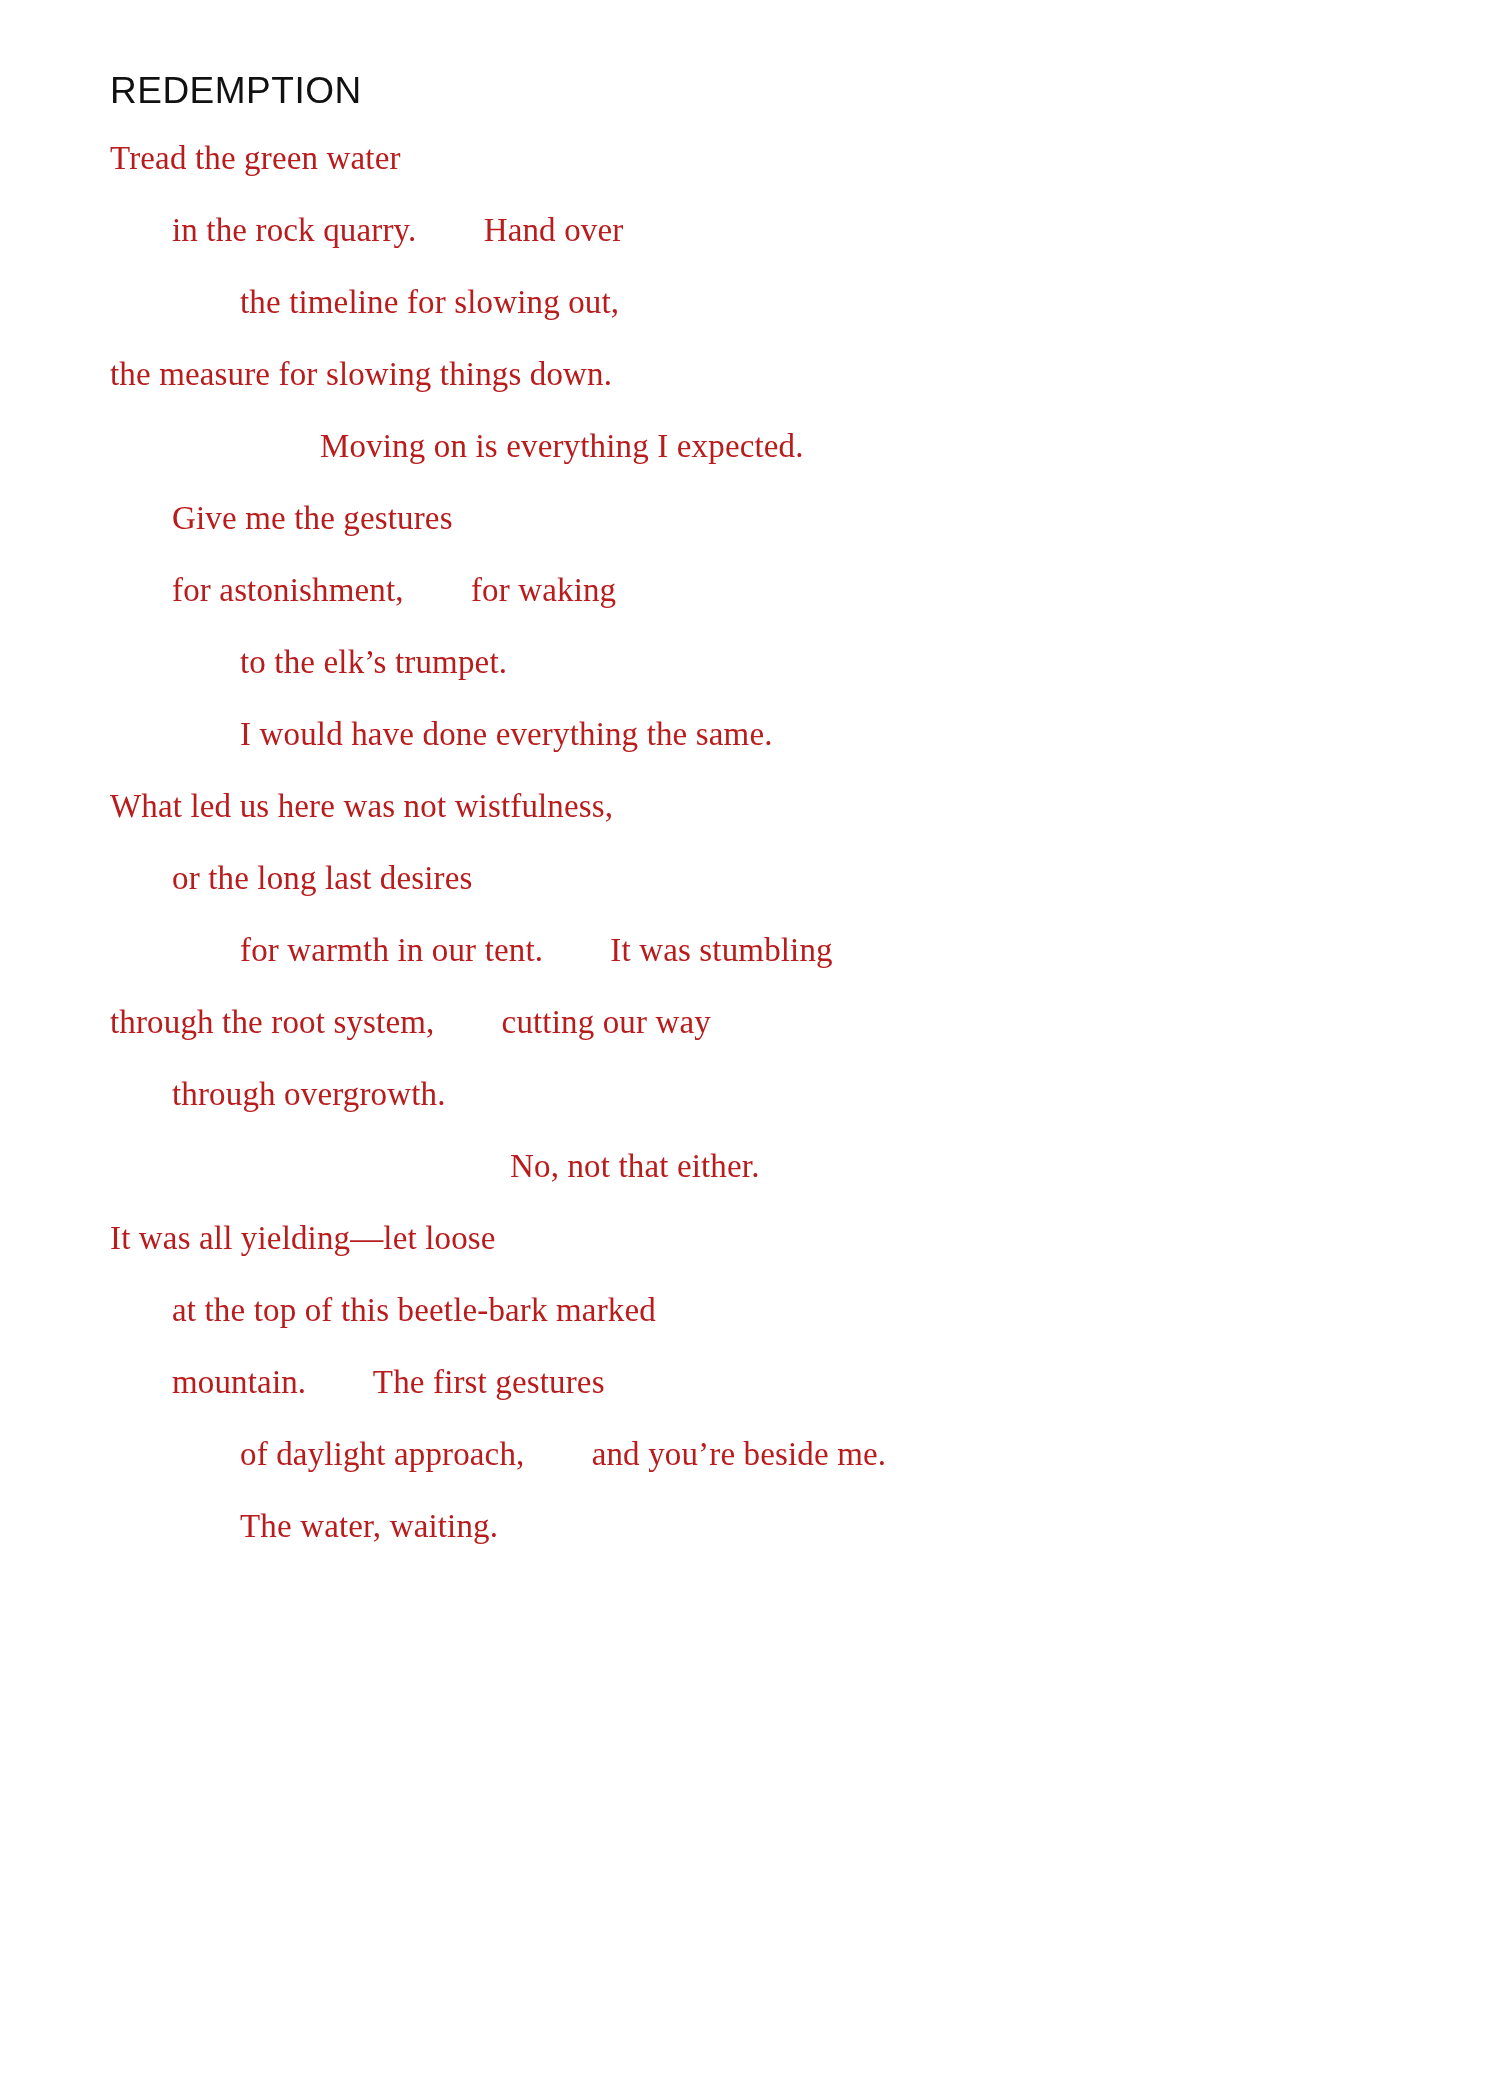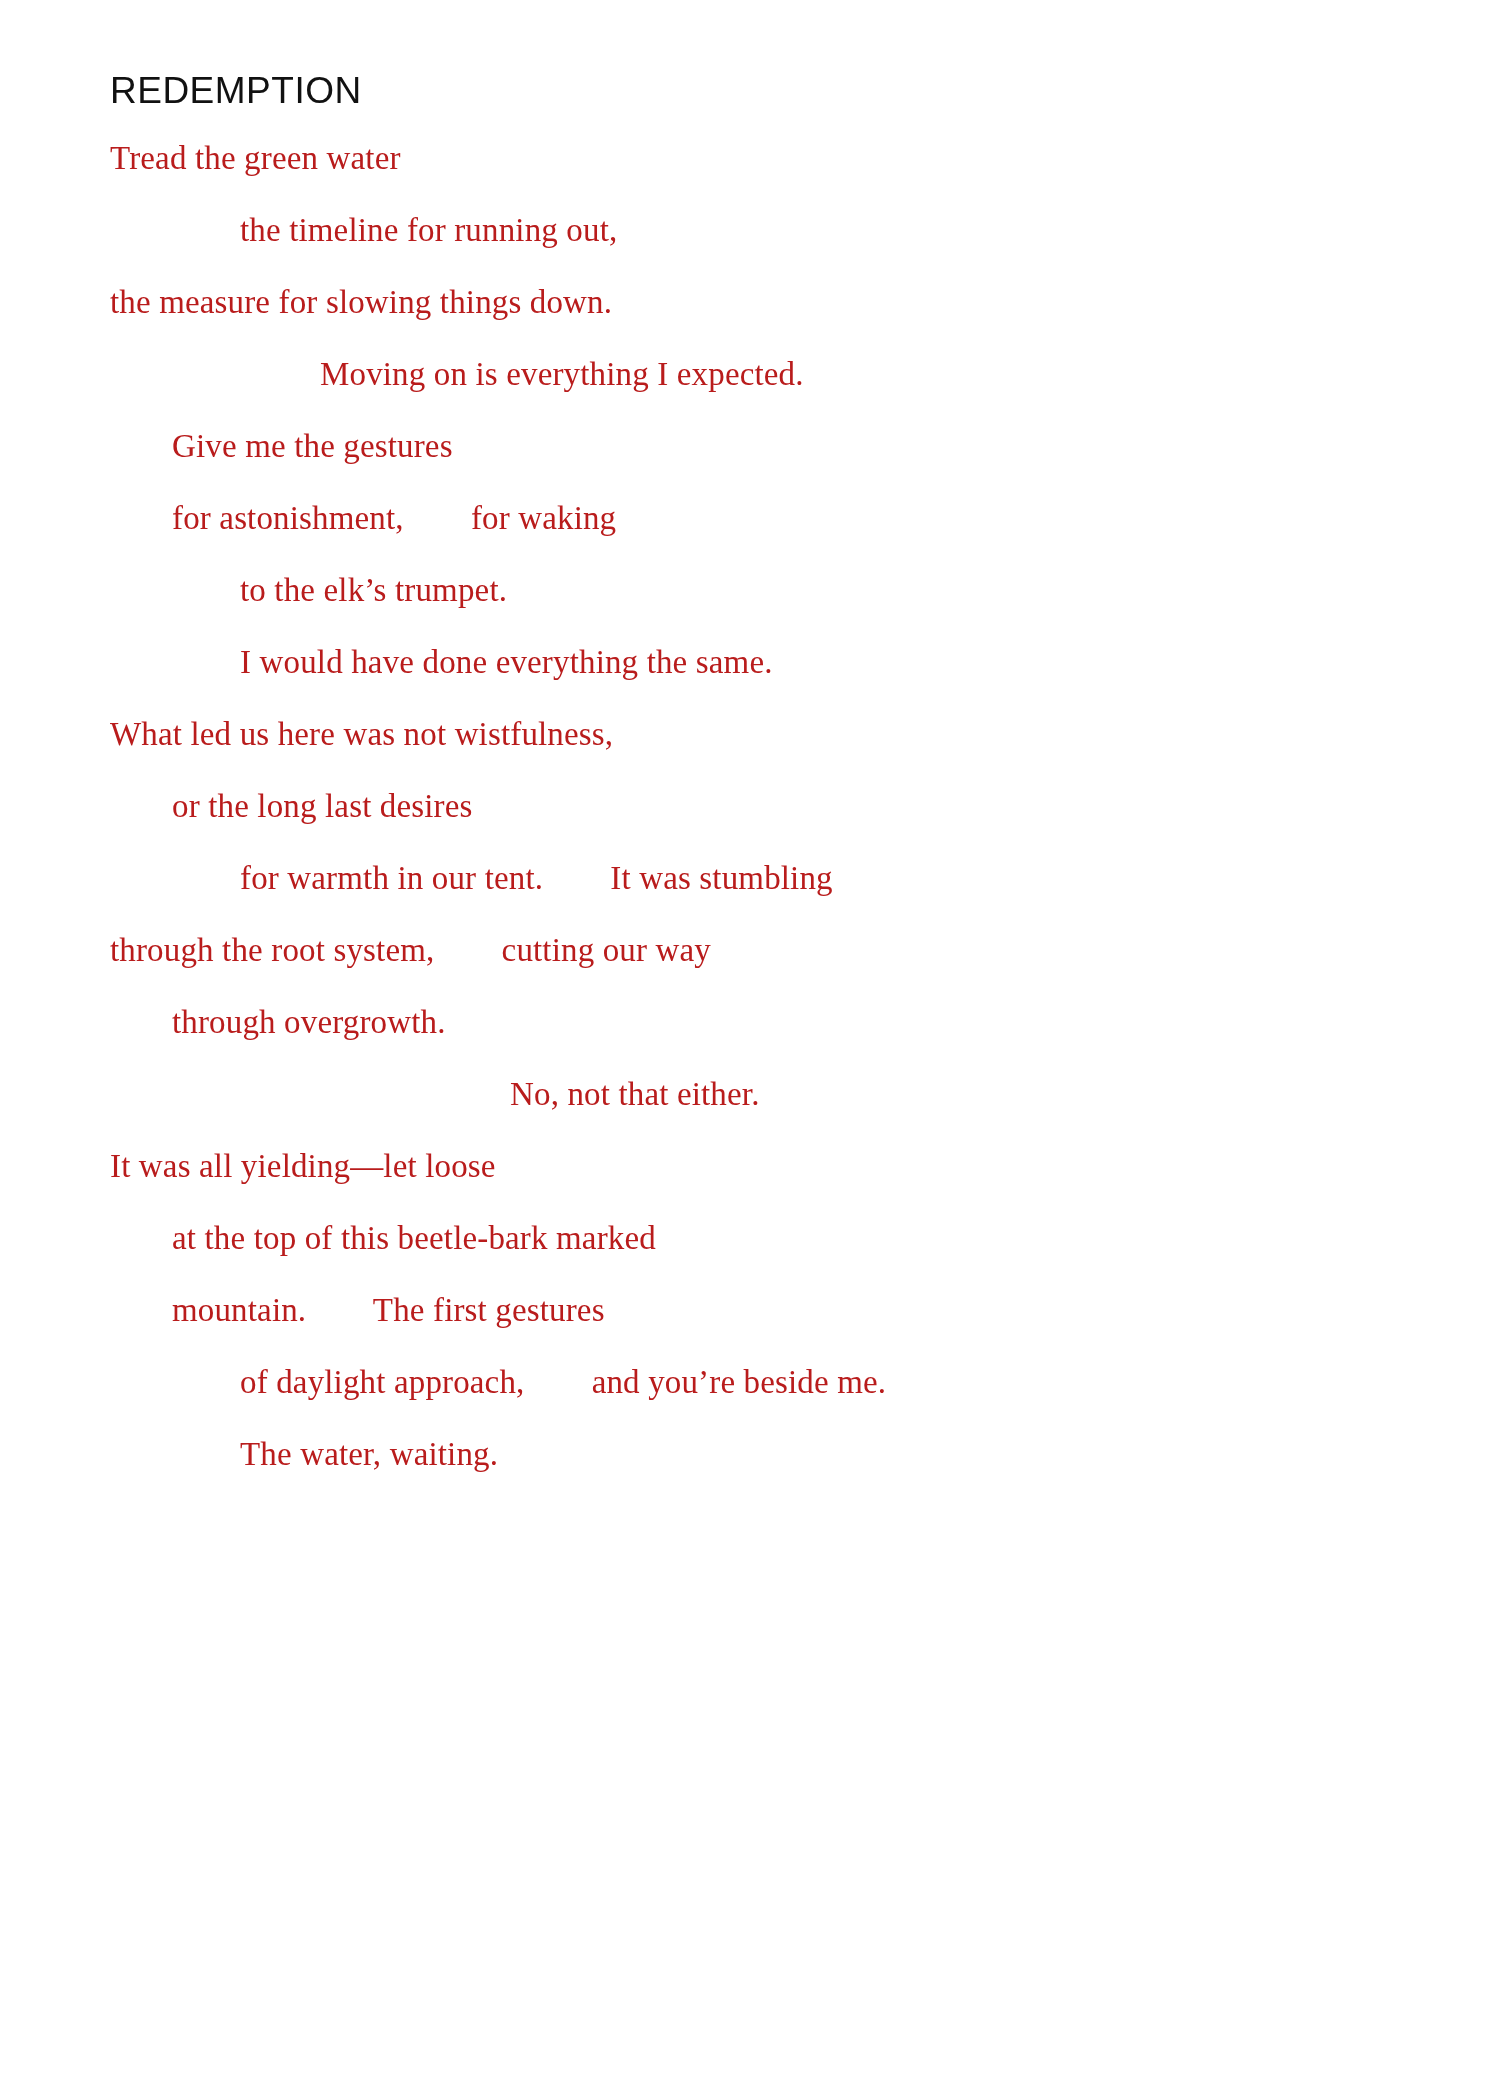--- a/index.html
+++ b/index.html
@@ -64,21 +64,22 @@
 </style>
 </head>
 <body>
 
 <div class="page">
 
   <h1 class="poem-title">REDEMPTION</h1>
 
   <div class="poem-body">
       <div class="poem-line indent-0">Tread the green water</div>
-      <div class="poem-line indent-2">the timeline for running out,</div>
+      <div class="poem-line indent-1">in the rock quarry.        Hand over</div>
+      <div class="poem-line indent-2">the timeline for slowing out,</div>
       <div class="poem-line indent-0">the measure for slowing things down.</div>
       <div class="poem-line indent-3">Moving on is everything I expected.</div>
       <div class="poem-line indent-1">Give me the gestures</div>
       <div class="poem-line indent-1">for astonishment,        for waking</div>
       <div class="poem-line indent-2">to the elk’s trumpet.</div>
       <div class="poem-line indent-2">I would have done everything the same.</div>
       <div class="poem-line indent-0">What led us here was not wistfulness,</div>
       <div class="poem-line indent-1">or the long last desires</div>
       <div class="poem-line indent-2">for warmth in our tent.        It was stumbling</div>
       <div class="poem-line indent-0">through the root system,        cutting our way</div>

